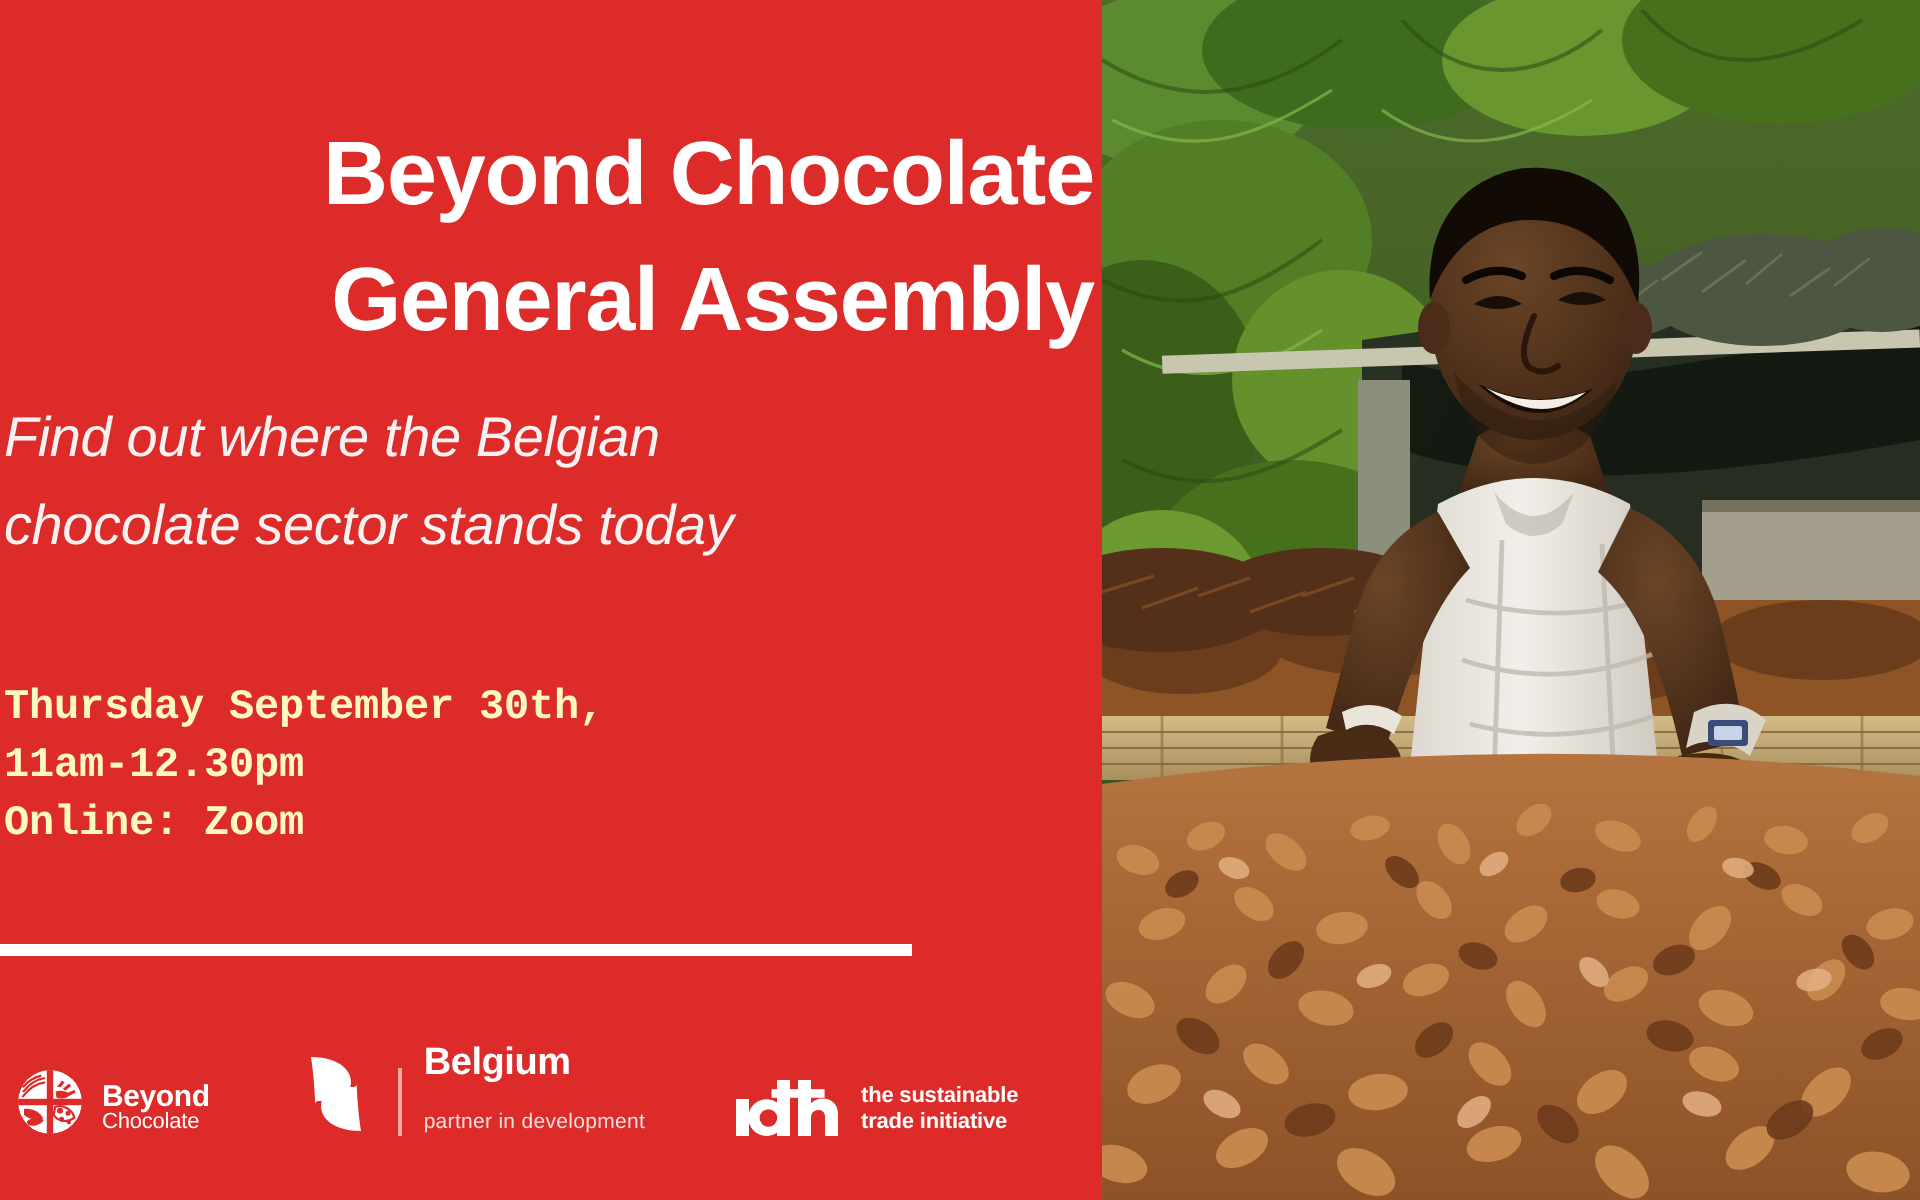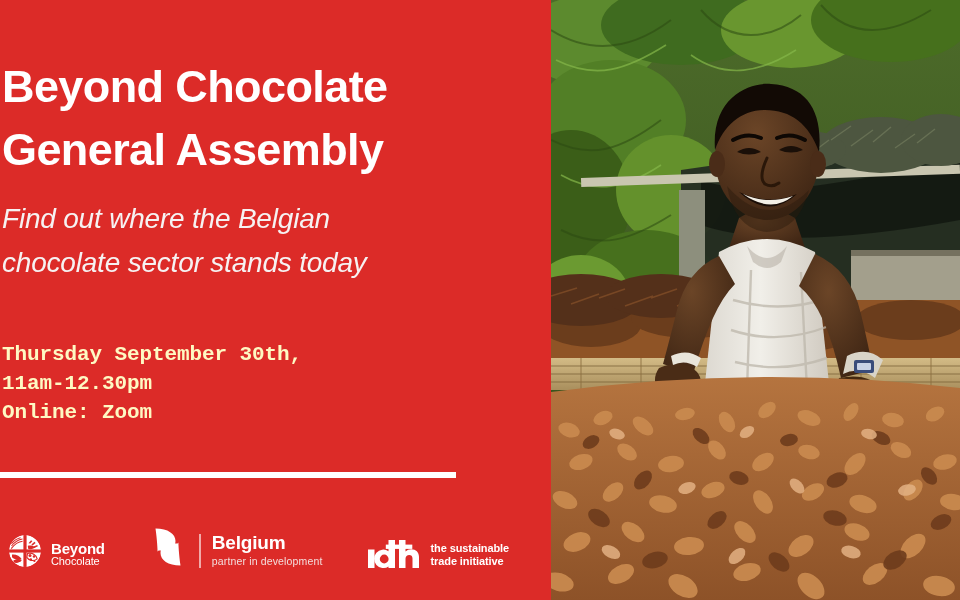--- a/index.html
+++ b/index.html
@@ -15,21 +15,21 @@
 
   
   #left-panel{
     position:absolute;left:0;top:0;width:551px;height:600px;
     background:#DC2B28;
   }
 
   .title-block{position:absolute;left:2px;top:55px;width:545px;}
   .title-line{
     color:#ffffff;font-weight:bold;font-size:45px;line-height:63px;
-    letter-spacing:-0.6px;white-space:nowrap;
+    letter-spacing:-0.6px;white-space:nowrap;text-align:right;
   }
 
   .subtitle-block{position:absolute;left:2px;top:197px;width:545px;}
   .subtitle-line{
     color:#f6f2f2;font-style:italic;font-size:28px;line-height:44px;
     letter-spacing:-0.2px;white-space:nowrap;font-weight:400;
   }
 
   .details-block{position:absolute;left:2px;top:340px;width:545px;}
   .details-line{
@@ -55,21 +55,21 @@
   .bc-words{margin-left:9px;line-height:1.05;}
   .bc-top{color:#fff;font-weight:bold;font-size:15px;letter-spacing:-0.2px;}
   .bc-bottom{color:#fff;font-weight:300;font-size:11px;letter-spacing:-0.1px;}
 
   
   #logo-belgium{margin-left:43px;}
   .be-mark{width:40px;height:42px;flex:0 0 auto;}
   .be-rule{width:2px;height:34px;background:rgba(255,255,255,.6);margin:0 11px;}
   .be-words{line-height:1.1;}
   .be-top{color:#fff;font-weight:bold;font-size:19px;letter-spacing:-0.2px;}
-  .be-bottom{color:#f3dedd;font-weight:400;font-size:10.5px;letter-spacing:.15px;margin-top:3px;}
+  .be-bottom{color:#f3dedd;font-weight:400;font-size:10.5px;letter-spacing:.15px;margin-top:14px;}
 
   
   #logo-idh{margin-left:45px;}
   .idh-mark{width:53px;height:28px;flex:0 0 auto;}
   .idh-words{margin-left:10px;line-height:1.18;}
   .idh-l1,.idh-l2{color:#fff;font-weight:bold;font-size:11px;letter-spacing:-0.1px;}
 
   
   #photo{
     position:absolute;left:551px;top:0;width:409px;height:600px;

